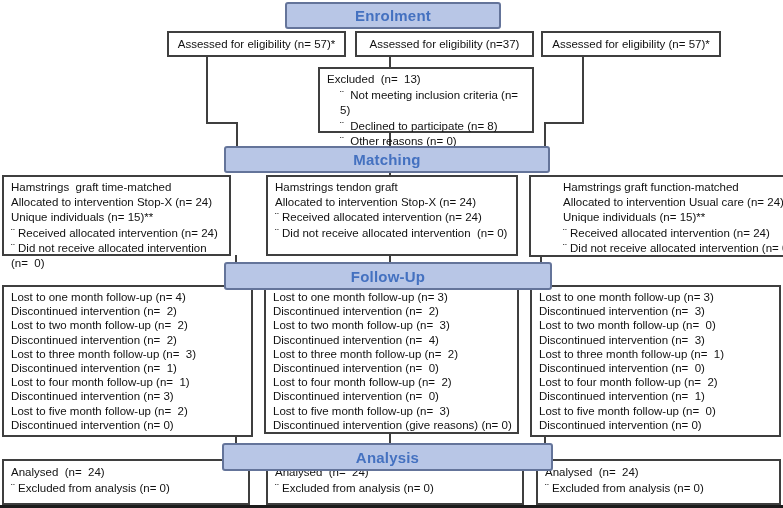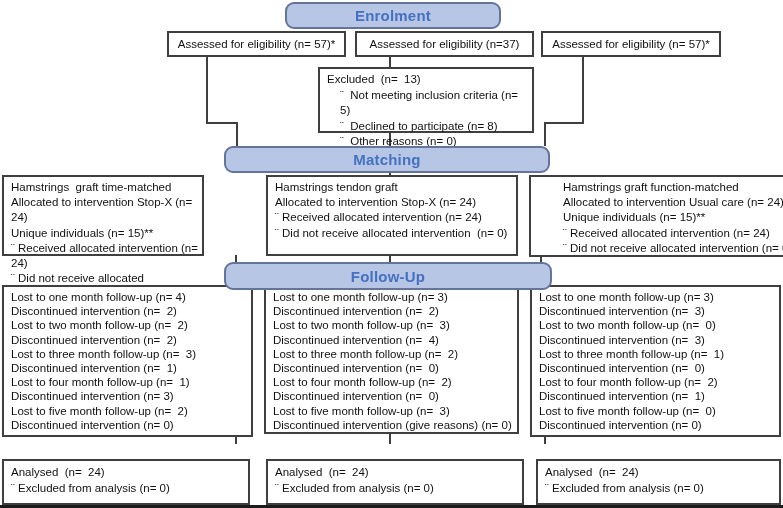--- a/index.html
+++ b/index.html
@@ -16,21 +16,21 @@
     background:#ffffff;
     font-family:"Liberation Sans","DejaVu Sans",sans-serif;
     color:var(--text-color);
     overflow:hidden;
   }
   .hdr{
     position:absolute;
     box-sizing:border-box;
     background:var(--header-fill);
     border:2px solid var(--header-border);
-    border-radius:9px;
+    border-radius:3px;
     color:var(--header-text);
     font-weight:bold;
     font-size:15px;
     display:flex;align-items:center;justify-content:center;
     z-index:3;
     letter-spacing:.2px;
   }
   .box{
     position:absolute;
     box-sizing:border-box;
@@ -61,33 +61,34 @@
   }
 </style>
 </head>
 <body>
 
 <div class="stage">
 
   <div class="hdr" style="left:285px;top:2px;width:216px;height:27px;">Enrolment</div>
   <div class="hdr" style="left:224px;top:146px;width:326px;height:27px;">Matching</div>
   <div class="hdr" style="left:224px;top:262px;width:328px;height:28px;">Follow-Up</div>
+  <div class="hdr" style="left:222px;top:443px;width:331px;height:28px;">Analysis</div>
 
   <div class="box center" style="left:119px;top:31px;width:179px;height:26px;">Assessed for eligibility (n= 57)*</div>
   <div class="box center" style="left:307px;top:31px;width:179px;height:26px;">Assessed for eligibility (n=37)</div>
   <div class="box center" style="left:493px;top:31px;width:180px;height:26px;">Assessed for eligibility (n= 57)*</div>
 
   <div class="box lines excl" style="left:286px;top:67px;width:216px;height:66px;margin-left:32px;">
       <div class="bline">Excluded  (n=  13)</div>
       <div class="bline">¨  Not meeting inclusion criteria (n= 5)</div>
       <div class="bline">¨  Declined to participate (n= 8)</div>
       <div class="bline">¨  Other reasons (n= 0)</div>
     </div>
 
-  <div class="box lines" style="left:2px;top:175px;width:202px;height:81px;">
+  <div class="box lines" style="left:2px;top:175px;width:229px;height:81px;">
       <div class="bline">Hamstrings  graft time-matched</div>
       <div class="bline">Allocated to intervention Stop-X (n= 24)</div>
       <div class="bline">Unique individuals (n= 15)**</div>
       <div class="bline">¨ Received allocated intervention (n= 24)</div>
       <div class="bline">¨ Did not receive allocated intervention (n=  0)</div>
     </div>
   <div class="box lines" style="left:266px;top:175px;width:252px;height:81px;">
       <div class="bline">Hamstrings tendon graft</div>
       <div class="bline">Allocated to intervention Stop-X (n= 24)</div>
       <div class="bline">¨ Received allocated intervention (n= 24)</div>

